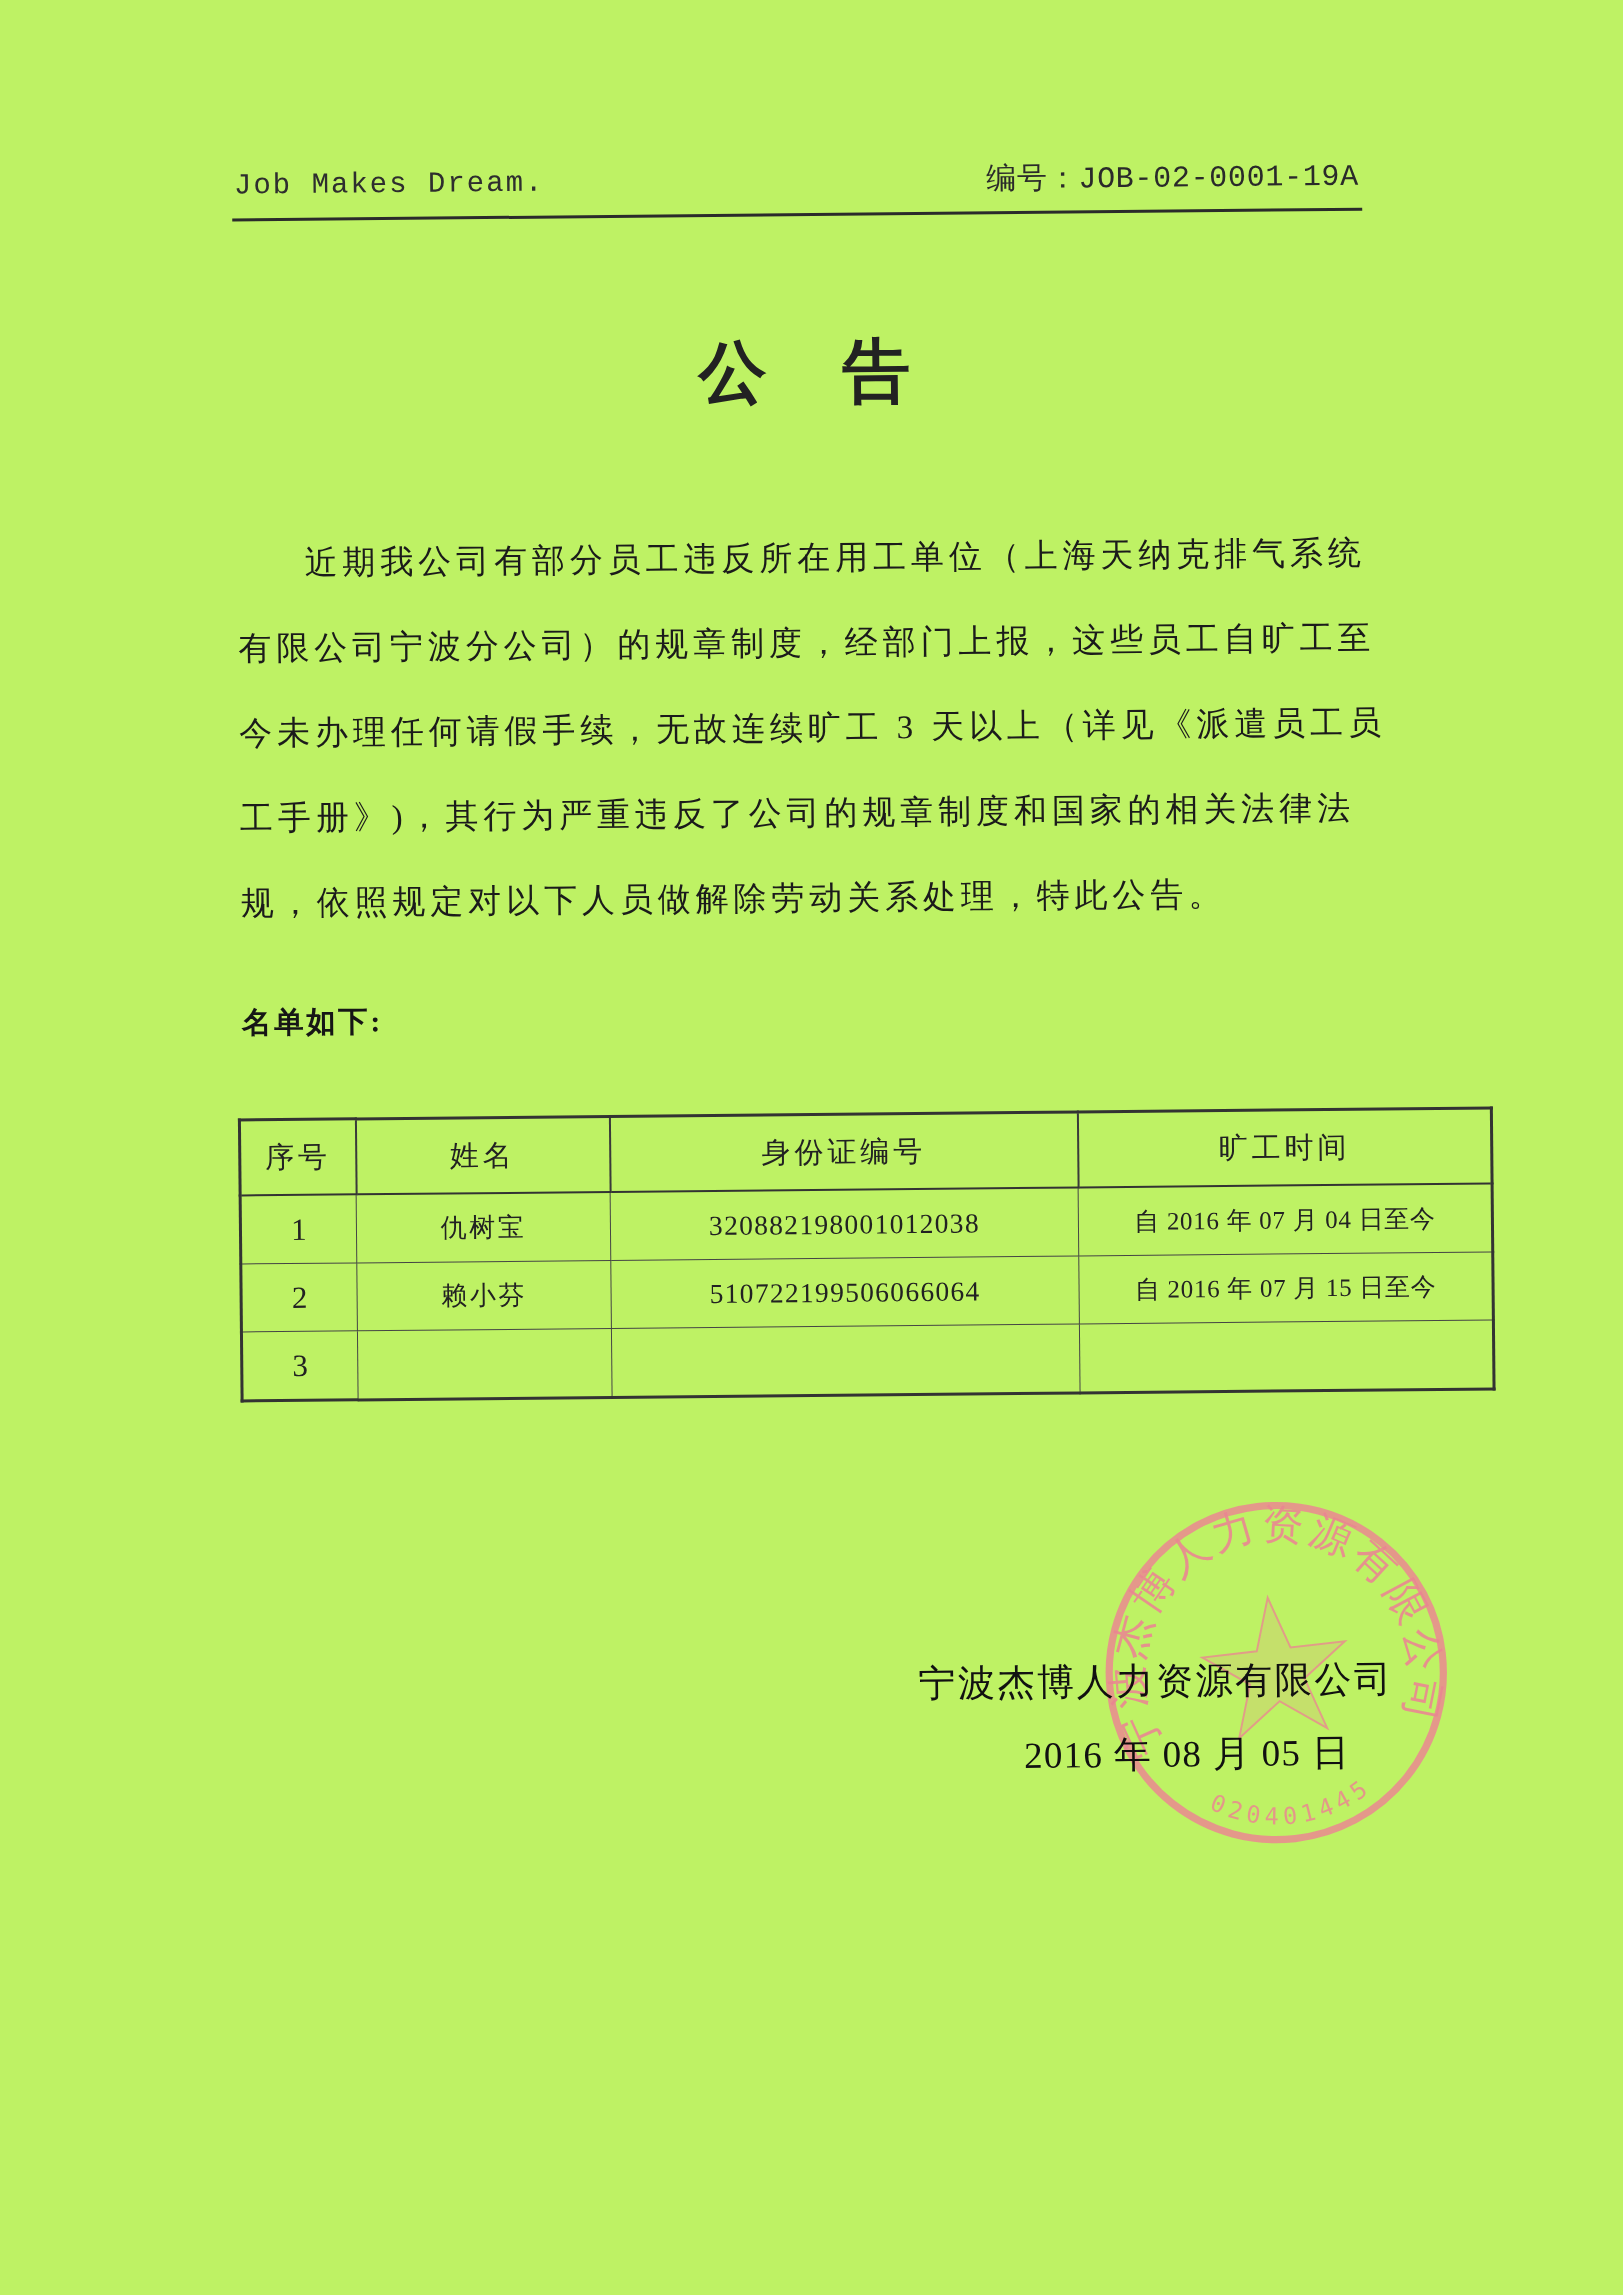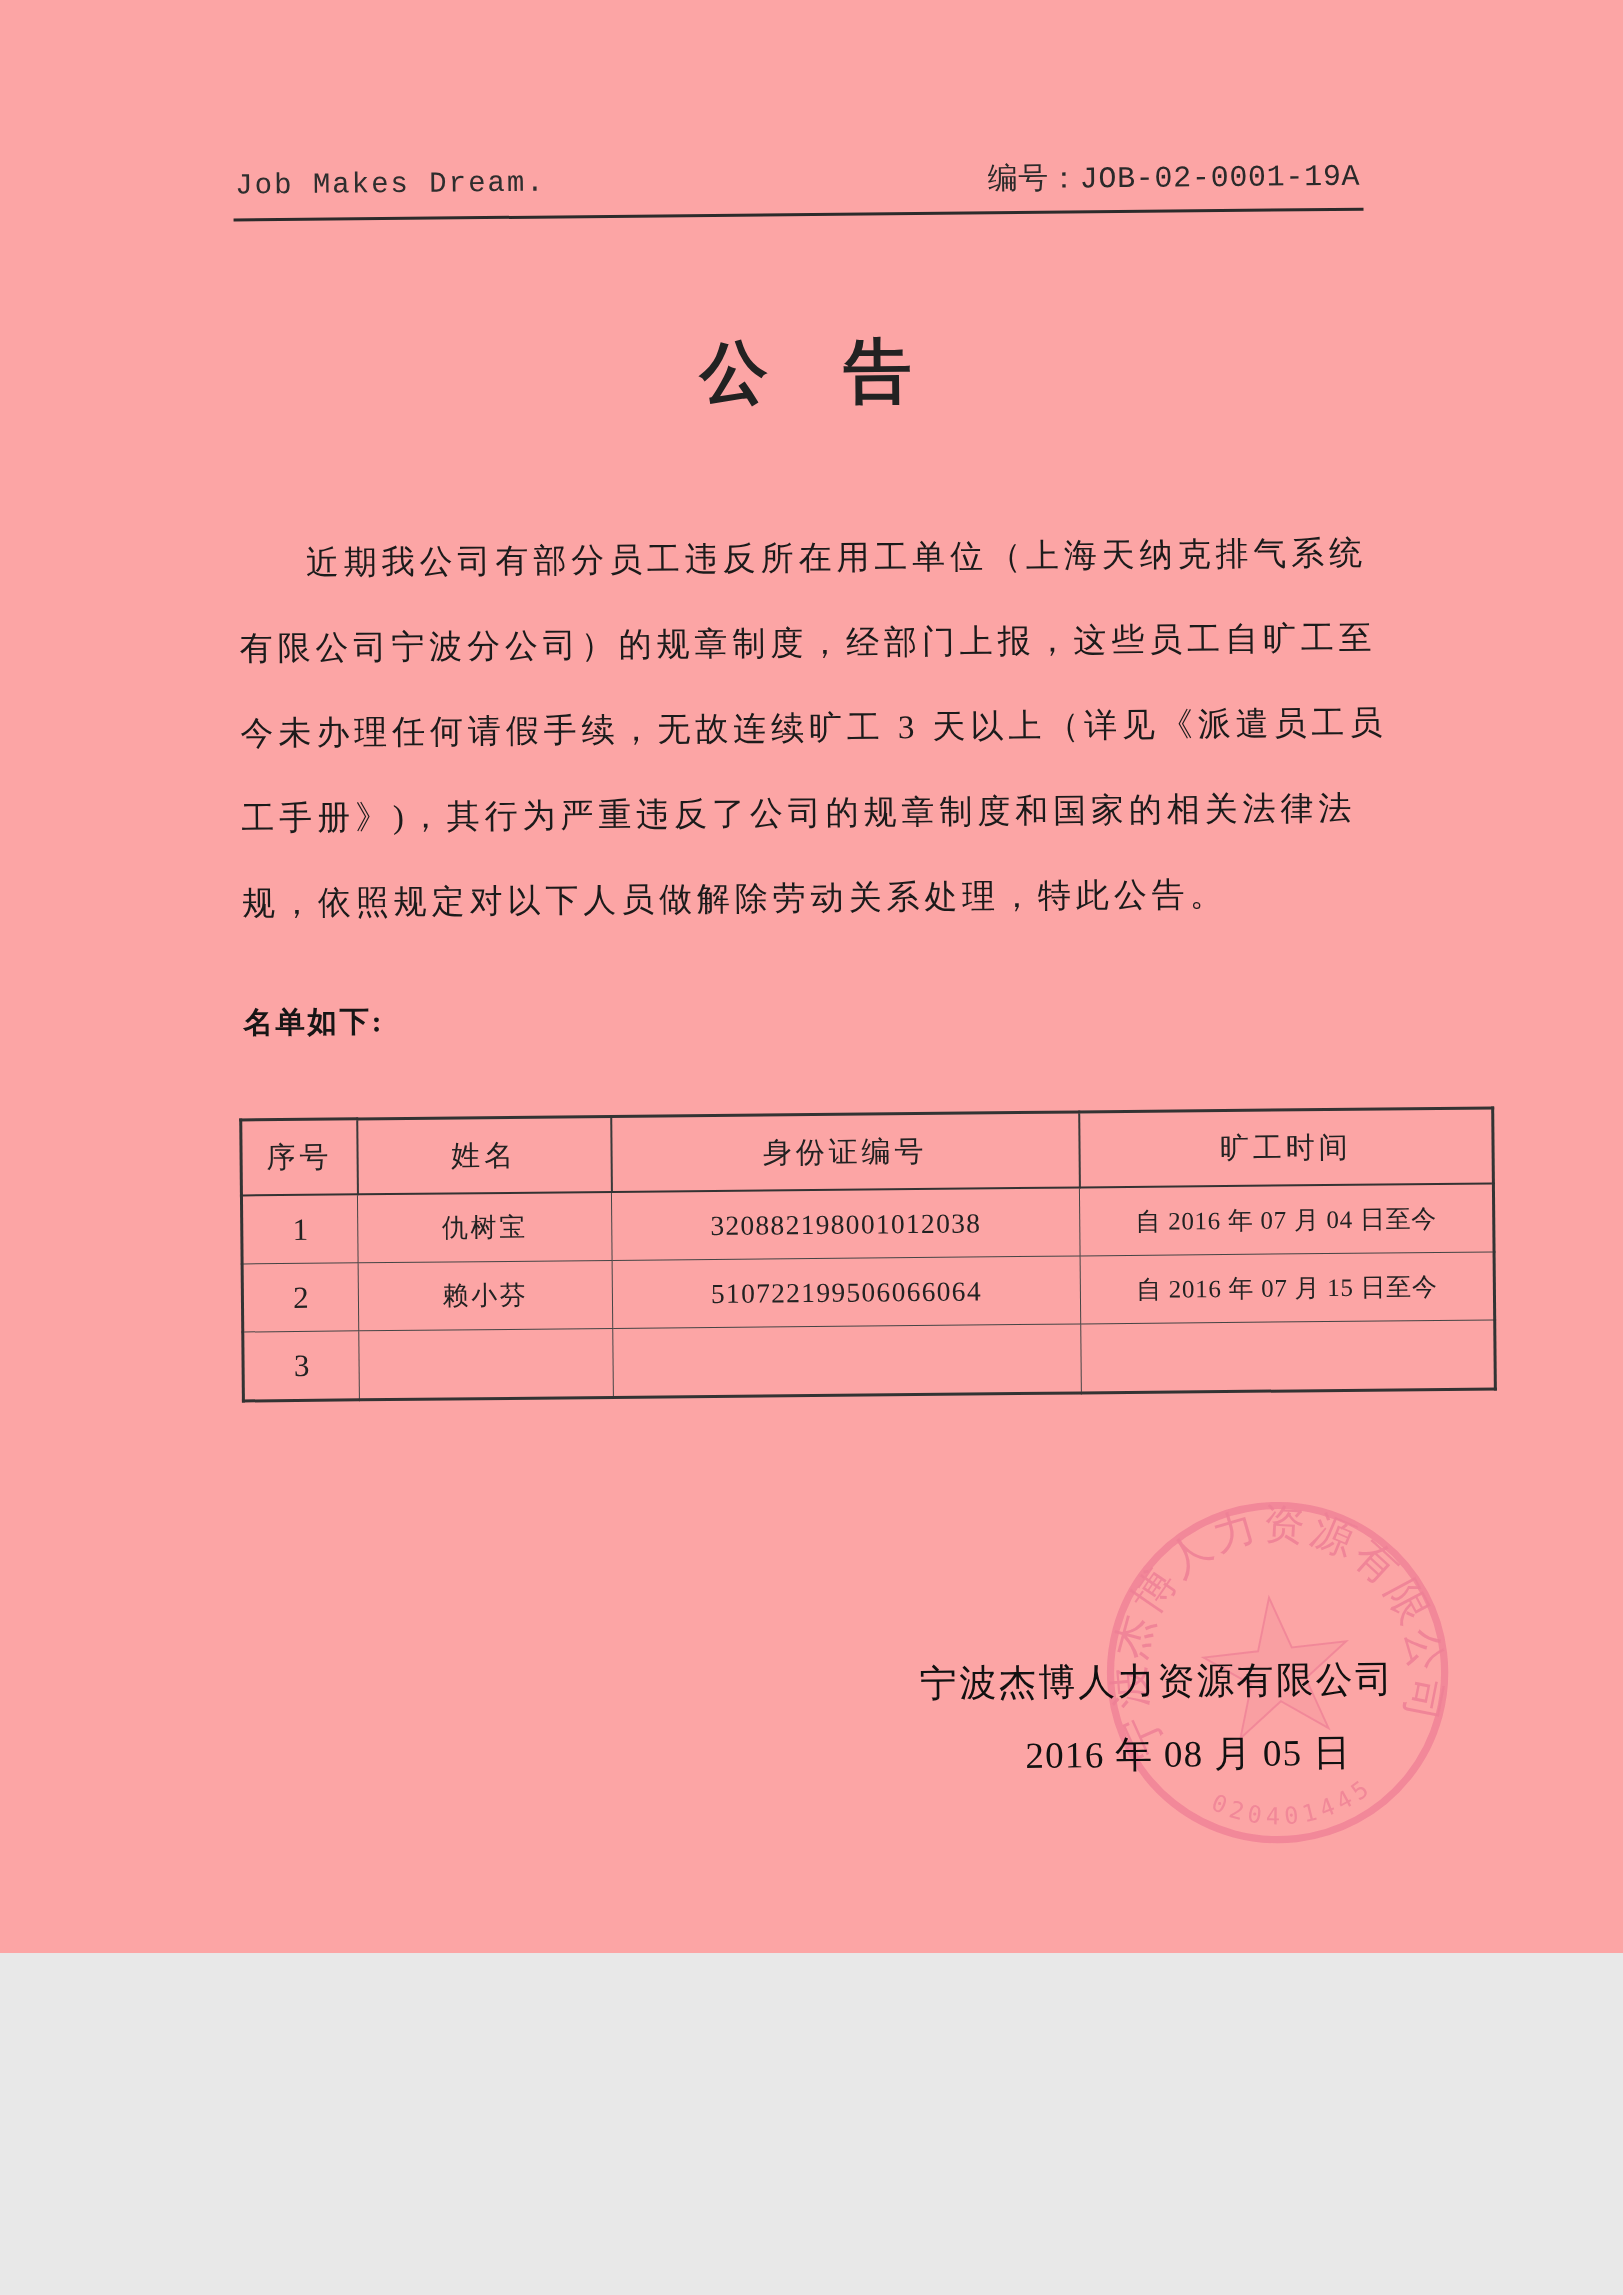--- a/index.html
+++ b/index.html
@@ -1,19 +1,19 @@
 <!DOCTYPE html>
 <html style="font-size:10.5px"><head>
 <meta charset="utf-8">
 <style>
   html,body{margin:0;padding:0;background:#e8e8e8;}
   .sheet{
     position:relative;
-    width:1623px;height:1953px;
-    background:#fca5a5;
+    width:1623px;height:2295px;
+    background:#bef264;
     overflow:hidden;
     font-family:"Liberation Serif","DejaVu Serif",serif;
     color:#1d1d1d;
   }
   
   .scan{position:absolute;inset:0;transform:rotate(-0.55deg);transform-origin:50% 40%;}
 
   .header-slogan{
     position:absolute;left:241px;top:164px;
     font-family:"Liberation Mono","DejaVu Sans Mono",monospace;

